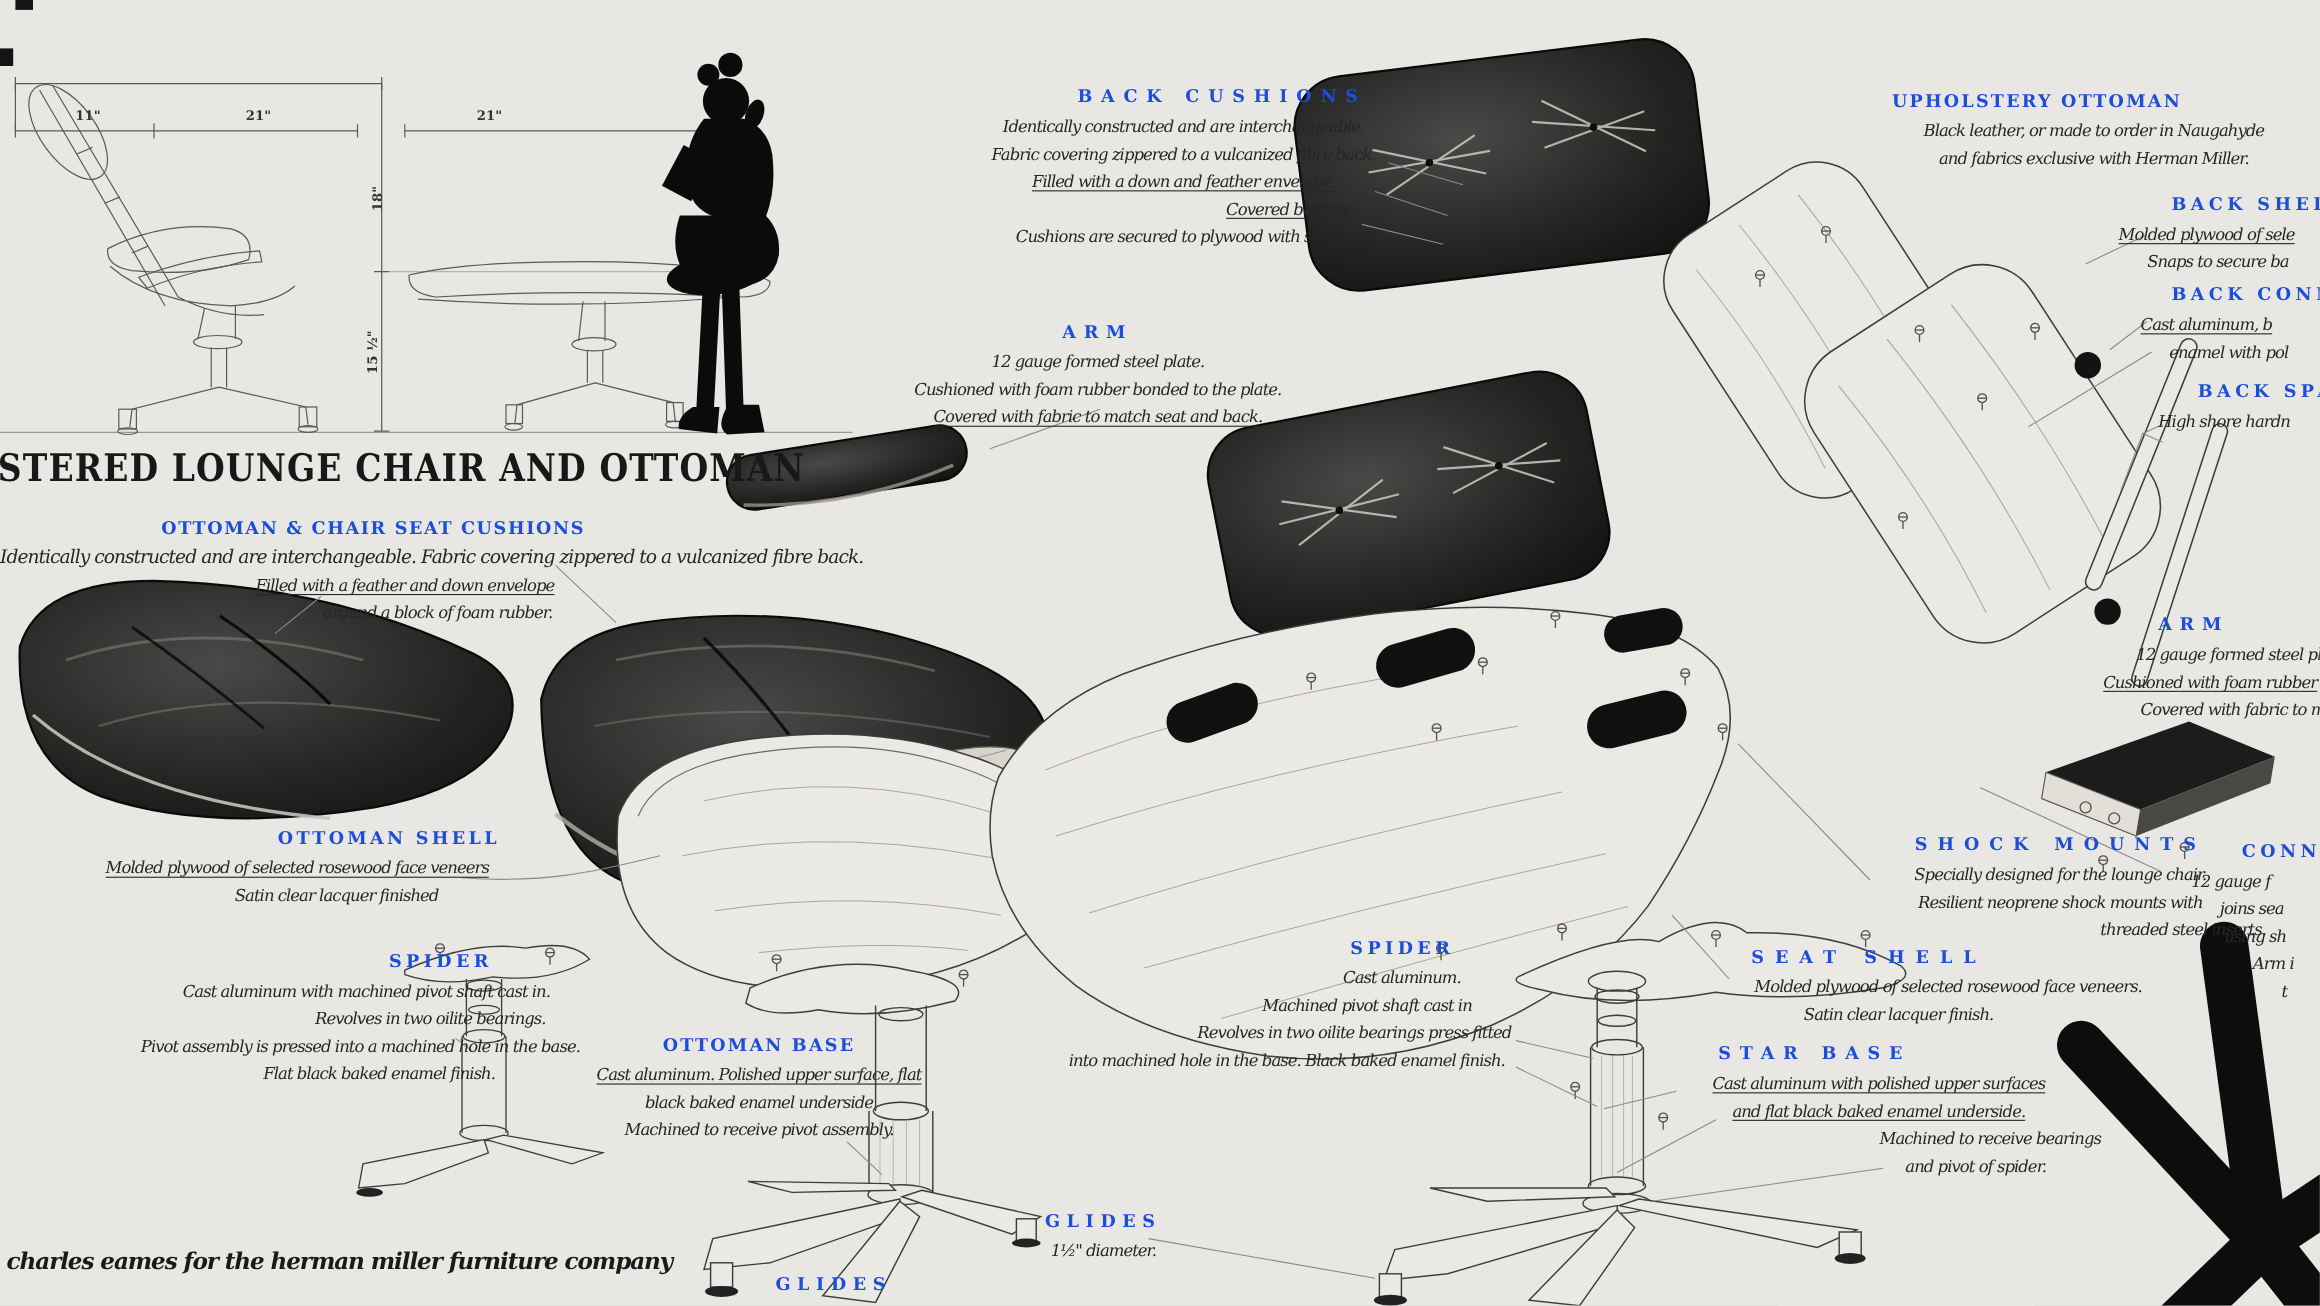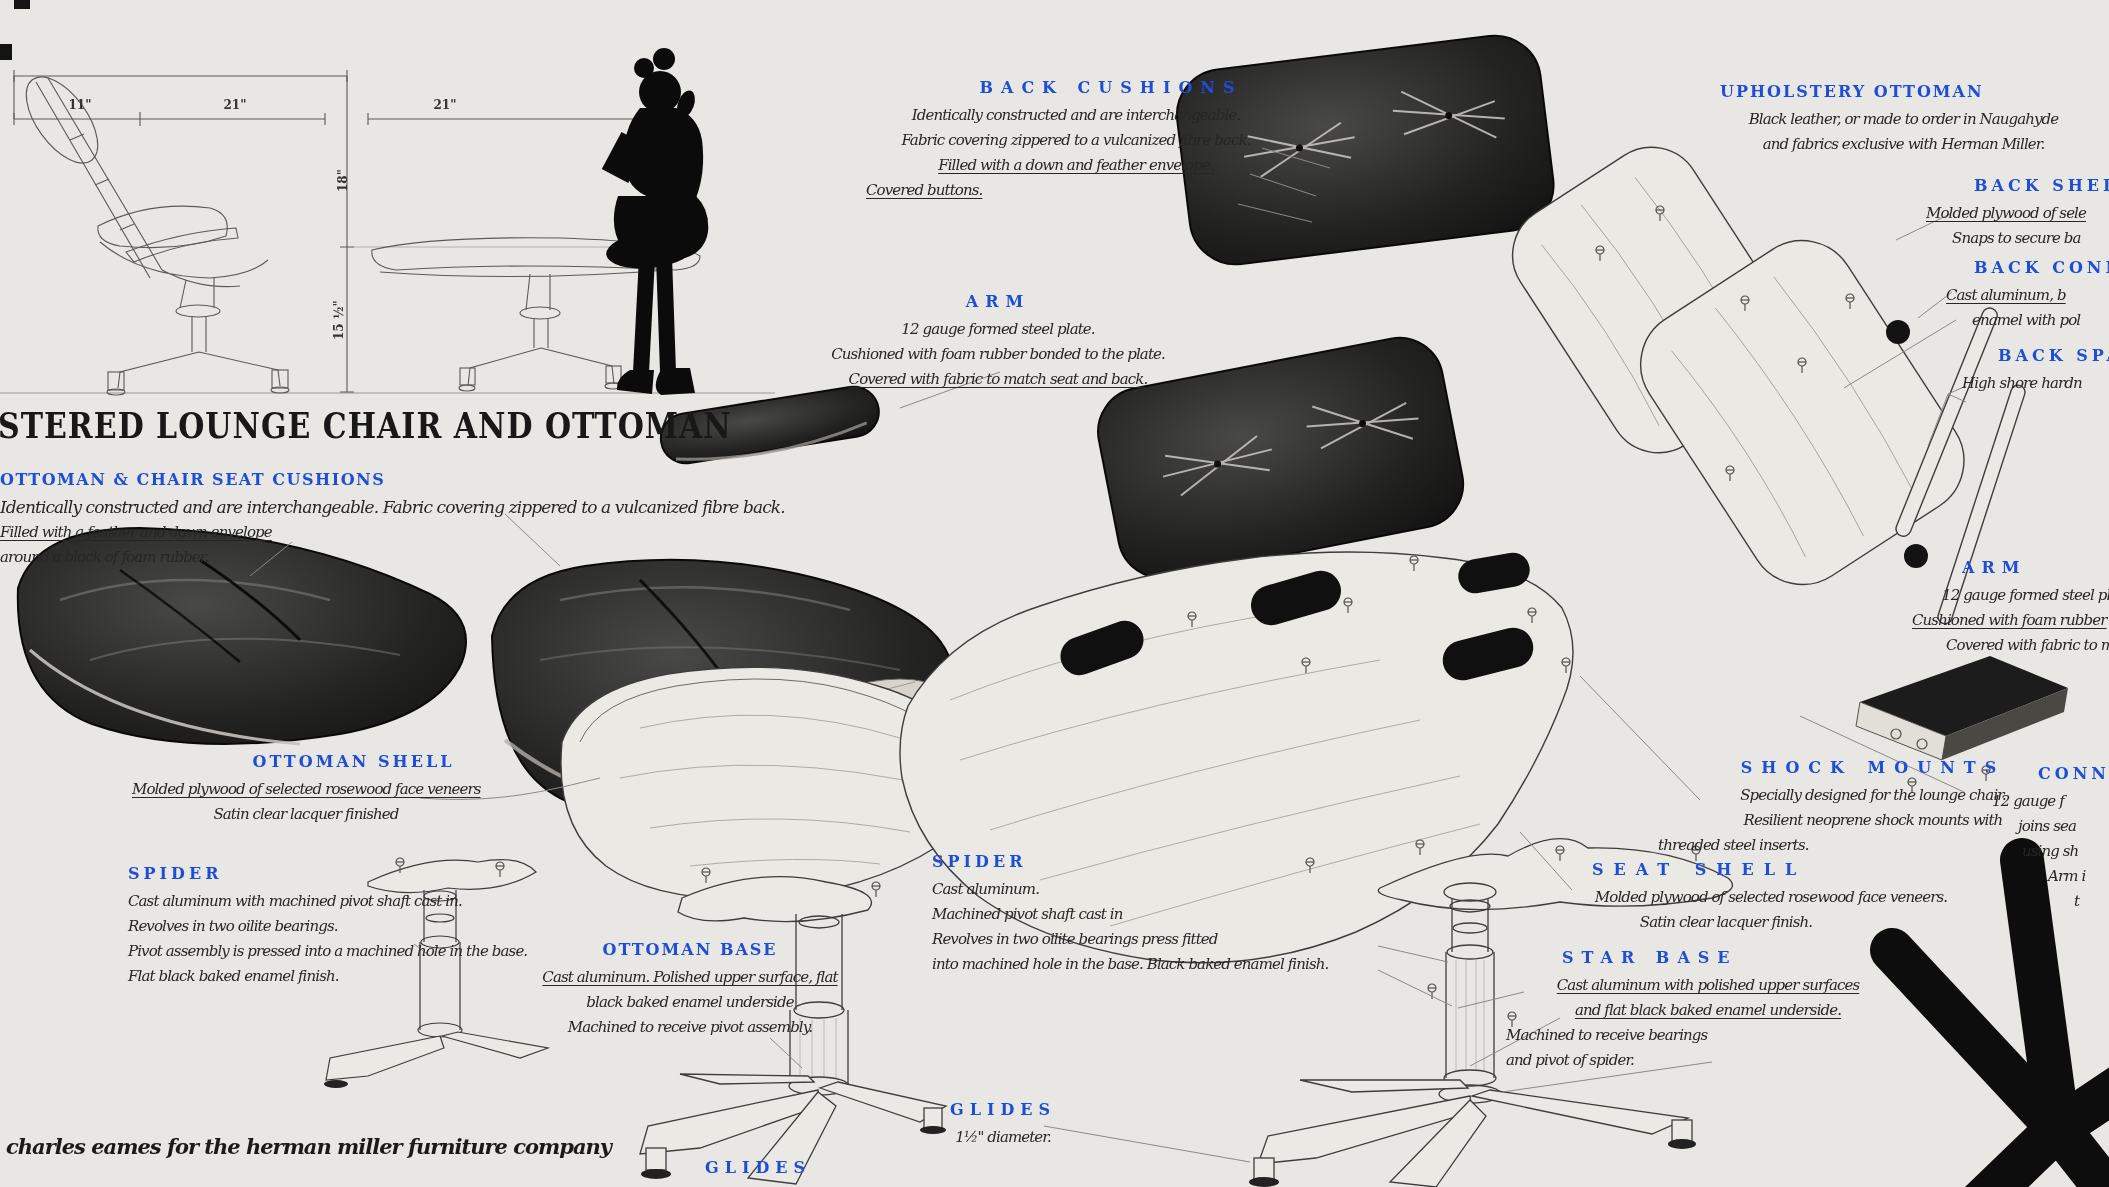--- a/index.html
+++ b/index.html
@@ -2,21 +2,21 @@
 <html><head>
 <meta charset="utf-8">
 <style>
   html,body{margin:0;padding:0;background:#d8d6d2;}
   #canvas{position:relative;width:2109px;height:1187px;background:#e9e7e3;overflow:hidden;
           font-family:"DejaVu Serif",serif;color:#1c1c1c;}
   #art{position:absolute;left:0;top:0;z-index:1;}
   .block{position:absolute;z-index:2;}
   .h{font-weight:bold;font-size:16px;letter-spacing:2px;white-space:nowrap;margin-bottom:6px;color:#1d4ed8;}
   .s{font-style:italic;font-size:15px;letter-spacing:-0.9px;line-height:25px;white-space:nowrap;color:#262626;}
-  .c{text-align:center}.r{text-align:left}.l{text-align:left}
+  .c{text-align:center}.r{text-align:right}.l{text-align:left}
   .ul{text-decoration:underline;text-underline-offset:3px;}
   .dim{position:absolute;z-index:2;font-size:12px;font-weight:bold;color:#333;white-space:nowrap;}
   #title{position:absolute;left:-2px;top:406px;z-index:2;font-size:30px;font-weight:bold;
          letter-spacing:1px;white-space:nowrap;transform:scaleY(1.15);transform-origin:left top;color:#181818;}
   #credit{position:absolute;left:6px;top:1134px;z-index:2;font-size:21px;font-weight:bold;font-style:italic;
           letter-spacing:-1px;white-space:nowrap;color:#1a1a1a;}
   .mark{position:absolute;background:#141414;z-index:2;}
 </style>
 </head>
 <body>
@@ -302,20 +302,21 @@
     <div class="s r ul" style="padding-right:28px;">Filled with a feather and down envelope</div>
     <div class="s r" style="padding-right:30px;">around a block of foam rubber.</div>
   </div>
 
   <div class="block" style="left:866px;top:78px;width:420px;">
     <div class="h c" style="letter-spacing:8px;padding-left:70px;">BACK CUSHIONS</div>
     <div class="s c">Identically constructed and are interchangeable.</div>
     <div class="s c">Fabric covering zippered to a vulcanized fibre back.</div>
     <div class="s c ul">Filled with a down and feather envelope.</div>
     <div class="s r ul" style="padding-right:55px;">Covered buttons.</div>
+    <div class="s c">Cushions are secured to plywood with snaps.</div>
   </div>
 
   <div class="block" style="left:828px;top:292px;width:340px;">
     <div class="h c" style="letter-spacing:7px;">ARM</div>
     <div class="s c">12  gauge formed steel plate.</div>
     <div class="s c">Cushioned with foam rubber bonded to the plate.</div>
     <div class="s c ul">Covered with fabric to match seat and back.</div>
   </div>
 
   <div class="block" style="left:1698px;top:82px;width:411px;">
@@ -386,21 +387,21 @@
     <div class="s r" style="padding-right:10px;">into machined hole in the base.  Black baked enamel finish.</div>
   </div>
 
   <div class="block" style="left:898px;top:1100px;width:210px;">
     <div class="h c" style="letter-spacing:6px;">GLIDES</div>
     <div class="s c">1½" diameter.</div>
   </div>
 
   <div class="block" style="left:96px;top:752px;width:420px;">
     <div class="h c" style="letter-spacing:3px;padding-left:95px;">OTTOMAN SHELL</div>
-    <div class="s c ul" style="padding-right:80px;margin-left:36px;">Molded plywood of selected rosewood face veneers</div>
+    <div class="s c ul" style="padding-right:80px;">Molded plywood of selected rosewood face veneers</div>
     <div class="s c">Satin clear lacquer finished</div>
   </div>
 
   <div class="block" style="left:128px;top:864px;width:380px;">
     <div class="h r" style="letter-spacing:4px;padding-right:60px;">SPIDER</div>
     <div class="s r" style="padding-right:8px;">Cast aluminum with machined pivot shaft cast in.</div>
     <div class="s r" style="padding-right:12px;">Revolves in two oilite bearings.</div>
     <div class="s r">Pivot assembly is pressed into a machined hole in the base.</div>
     <div class="s r" style="padding-right:58px;">Flat black baked enamel finish.</div>
   </div>

